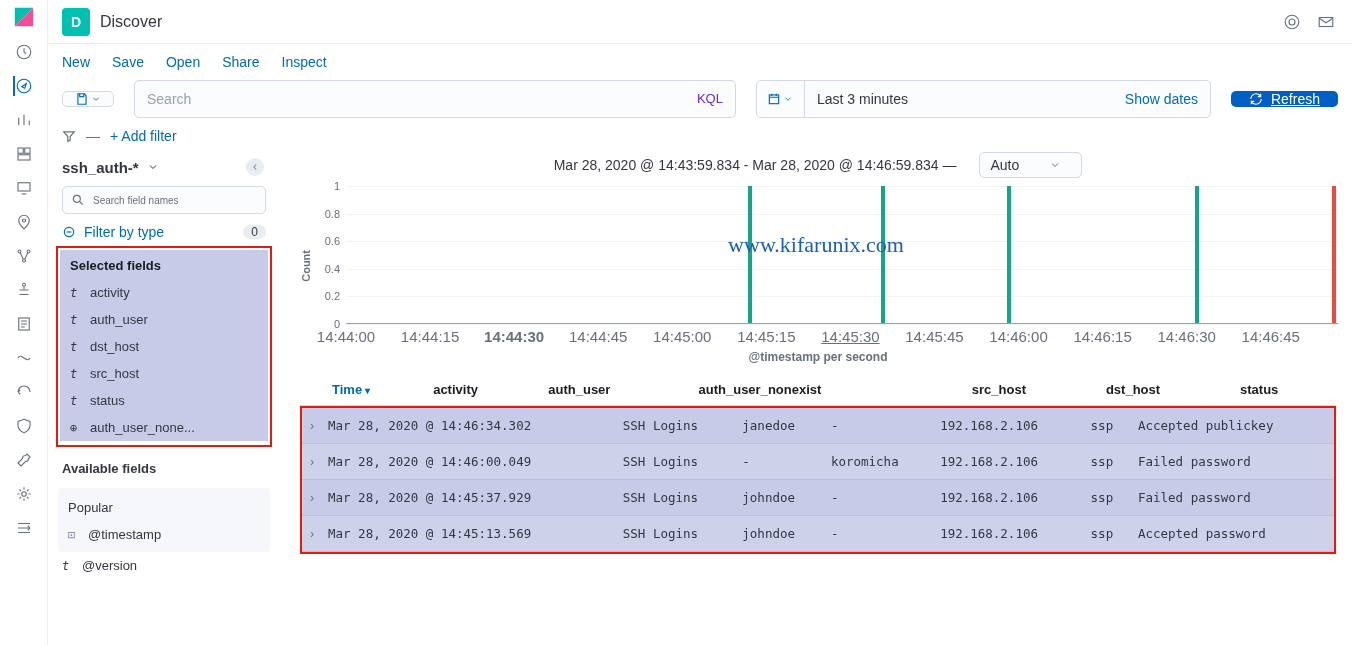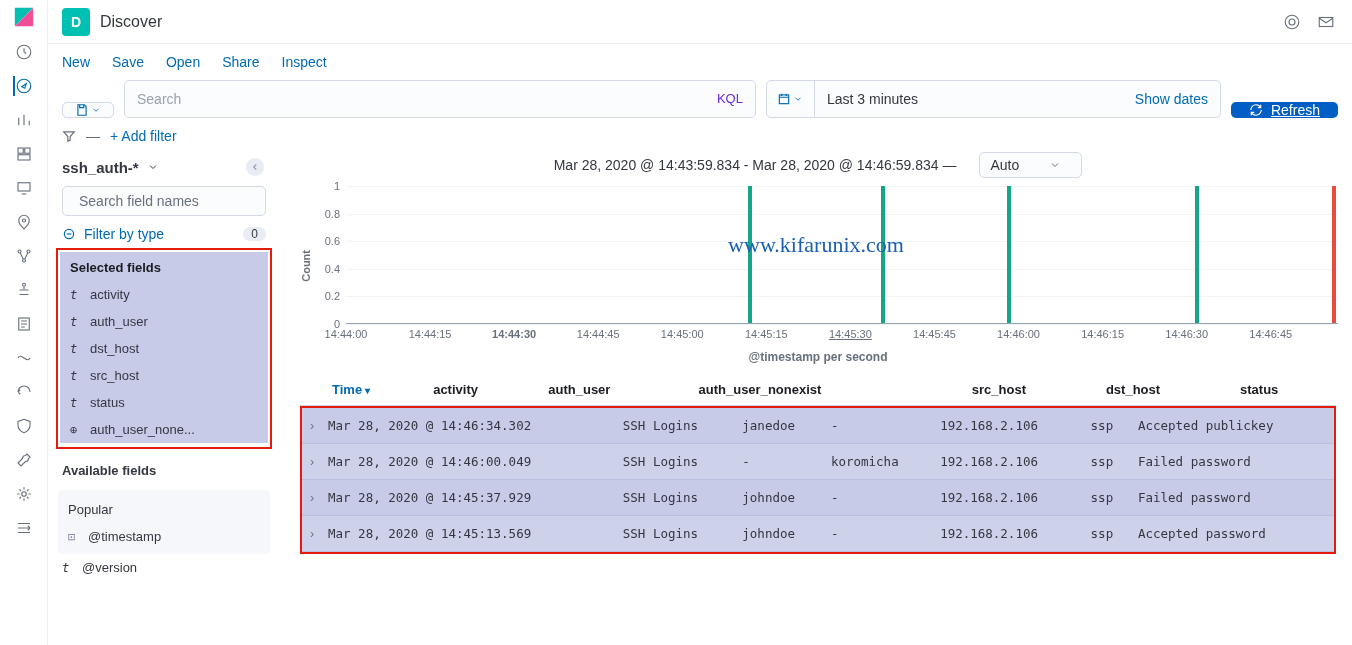--- a/index.html
+++ b/index.html
@@ -14,42 +14,42 @@
   .main { flex:1; display:flex; flex-direction:column; }
   .topbar { height:44px; border-bottom:1px solid #eee; display:flex; align-items:center; padding:0 14px; gap:10px; }
   .topbar .d-badge { width:28px; height:28px; background:#00bfb3; color:#fff; display:flex; align-items:center; justify-content:center; border-radius:4px; font-weight:600; }
   .topbar .title { font-size:16px; color:#343741; }
   .topbar .spacer { flex:1; }
   .topbar .iconbtn { width:24px; height:24px; color:#69707D; display:flex; align-items:center; justify-content:center; }
   
   .menubar { display:flex; gap:22px; padding:10px 14px; }
   .menubar a { color:#006bb4; font-size:14px; cursor:pointer; }
   
-  .controlrow { display:flex; gap:10px; padding:0 14px 10px; align-items:flex-end; }
+  .controlrow { display:flex; gap:20px; padding:0 14px 10px; align-items:center; }
   .savebtn { width:52px; border:1px solid #d3dae6; border-radius:5px; display:flex; align-items:center; justify-content:center; gap:2px; color:#006bb4; background:#fbfcfd; }
   .searchbox { flex:1; display:flex; border:1px solid #d3dae6; border-radius:5px; background:#fbfcfd; }
   .searchbox input { flex:1; border:none; background:transparent; padding:10px 12px; font-size:14px; color:#343741; }
   .searchbox input::placeholder { color:#98a2b3; }
   .searchbox .kql { padding:10px 12px; color:#6d28d9; font-size:13px; }
   .datebox { width:455px; display:flex; border:1px solid #d3dae6; border-radius:5px; background:#fbfcfd; align-items:center; }
   .datebox .calbtn { width:48px; display:flex; align-items:center; justify-content:center; gap:2px; color:#006bb4; border-right:1px solid #d3dae6; align-self:stretch; }
   .datebox .datetxt { flex:1; padding:10px 12px; color:#343741; }
   .datebox .showdates { padding:10px 12px; color:#006bb4; cursor:pointer; }
   .refreshbtn { background:#005ec4; color:#fff; border:none; border-radius:5px; padding:0 18px; display:flex; align-items:center; gap:8px; font-size:14px; cursor:pointer; }
   .refreshbtn span { text-decoration:underline; }
   
   .filterrow { padding:0 14px 8px; display:flex; align-items:center; gap:10px; color:#69707D; }
   .filterrow .addfilter { color:#006bb4; cursor:pointer; }
   
   .body { display:flex; flex:1; overflow:hidden; }
   .sidebar { width:232px; padding:0 4px 0 4px; display:flex; flex-direction:column; overflow:hidden; }
   .indexrow { padding:6px 10px; display:flex; align-items:center; gap:8px; font-weight:700; font-size:15px; }
   .collapse-circle { margin-left:auto; width:18px; height:18px; border-radius:50%; background:#e9edf3; display:flex; align-items:center; justify-content:center; color:#98a2b3; margin-right:2px; }
   .fieldsearch { margin:4px 10px; display:flex; align-items:center; gap:8px; border:1px solid #d3dae6; border-radius:5px; padding:6px 8px; background:#fbfcfd; }
-  .fieldsearch input { border:none; background:transparent; flex:1; font-size:14px; }
+  .fieldsearch input { border:none; background:transparent; flex:1; font-size:10px; }
   .fieldsearch input::placeholder{ color:#69707D;}
   .filtertype { margin:6px 10px; display:flex; align-items:center; gap:8px; color:#006bb4; cursor:pointer; }
   .filtertype .count { margin-left:auto; background:#e9edf3; border-radius:10px; padding:0 8px; font-size:12px; color:#343741; }
   .section-hdr { padding:8px 10px 6px; font-weight:600; font-size:13px; color:#343741; }
   .selected-box { margin:0 4px 6px 4px; border:2px solid #e31b0c; padding:2px 0 4px; }
   .selected-box .section-hdr { color:#1a1c21; font-weight:700; }
   .field-item { display:flex; align-items:center; gap:8px; padding:6px 10px; font-size:13px; color:#343741; }
   .field-item .t { font-family:monospace; font-style:italic; color:#343741; font-size:12px; width:12px;}
   .selected-box .field-item { background:#c7cbe8; margin:0 2px; }
   .selected-box .section-hdr { background:#c7cbe8; margin:0 2px;}
@@ -67,21 +67,21 @@
   .yaxis-label { writing-mode:vertical-rl; transform:rotate(180deg); font-size:11px; color:#69707D; text-align:center; padding:0 2px; align-self:center; font-weight:600;}
   .chart { flex:1; position:relative; }
   .ygrid { position:absolute; left:32px; right:0; top:0; bottom:22px; }
   .ylabels { position:absolute; left:0; top:0; bottom:22px; width:30px; }
   .ylabel { position:absolute; right:4px; font-size:11px; color:#69707D; transform:translateY(-50%); }
   .gridline { position:absolute; left:0; right:0; border-top:1px solid #f1f3f7; }
   .baseline { position:absolute; left:32px; right:0; bottom:22px; border-top:1px solid #98a2b3; }
   .bars { position:absolute; left:32px; right:0; top:0; bottom:22px; }
   .bar { position:absolute; bottom:0; width:4px; background:#17a589; }
   .xlabels { position:absolute; left:32px; right:0; bottom:0; height:20px; }
-  .xlabel { position:absolute; font-size:11px; color:#69707D; transform:translateX(-50%); top:2px; }
+  .xlabel { position:absolute; font-size:15px; color:#69707D; transform:translateX(-50%); top:2px; }
   .xaxisname { text-align:center; font-size:12px; color:#69707D; padding:4px 0 8px; font-weight:600;}
   .watermark { position:absolute; left:50%; top:80px; transform:translateX(-50%); color:#1a5fb4; font-family:Georgia,serif; font-size:22px; pointer-events:none; }
   
   .tablewrap { margin:0 14px 14px; border:2px solid transparent; }
   .tbl-outline { border:2px solid #e31b0c; }
   table { width:100%; border-collapse:collapse; font-size:13px; }
   th { text-align:left; padding:8px 6px; font-weight:700; color:#1a1c21; border-bottom:1px solid #d3dae6; }
   th.sorted { color:#006bb4; }
   th.sorted::after { content:" ▾"; font-size:10px; color:#006bb4;}
   tbody tr { background:#c7cbe8; }

